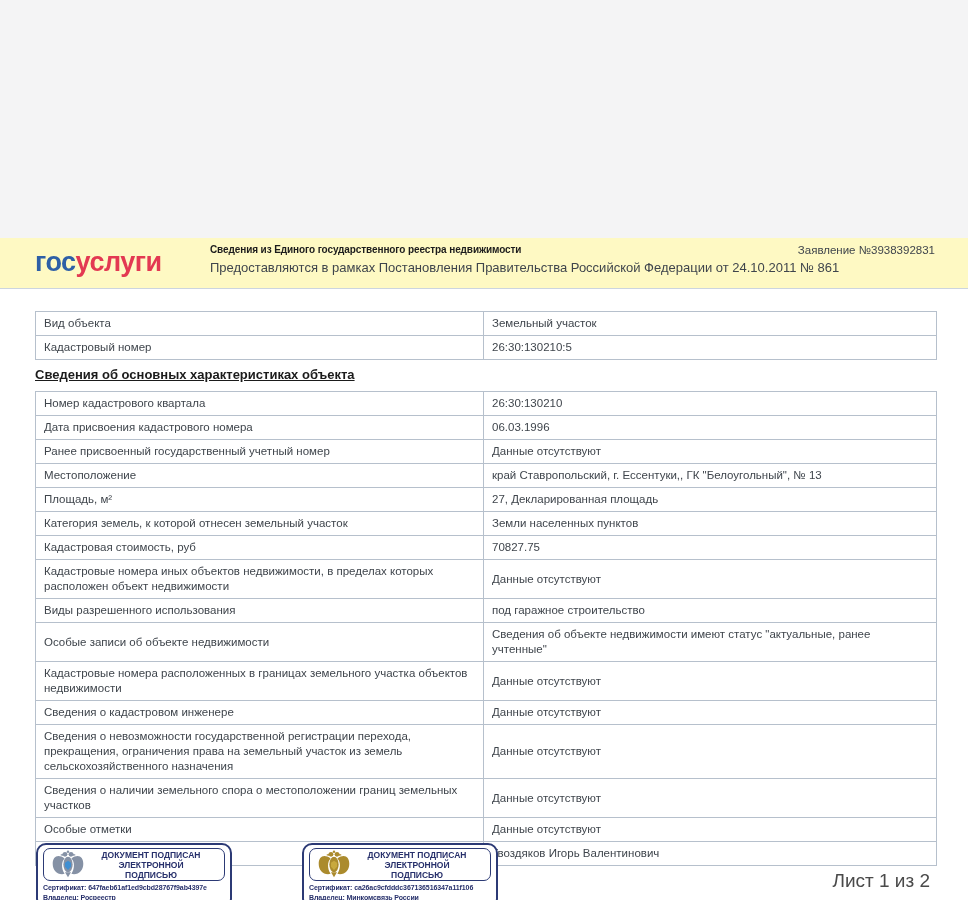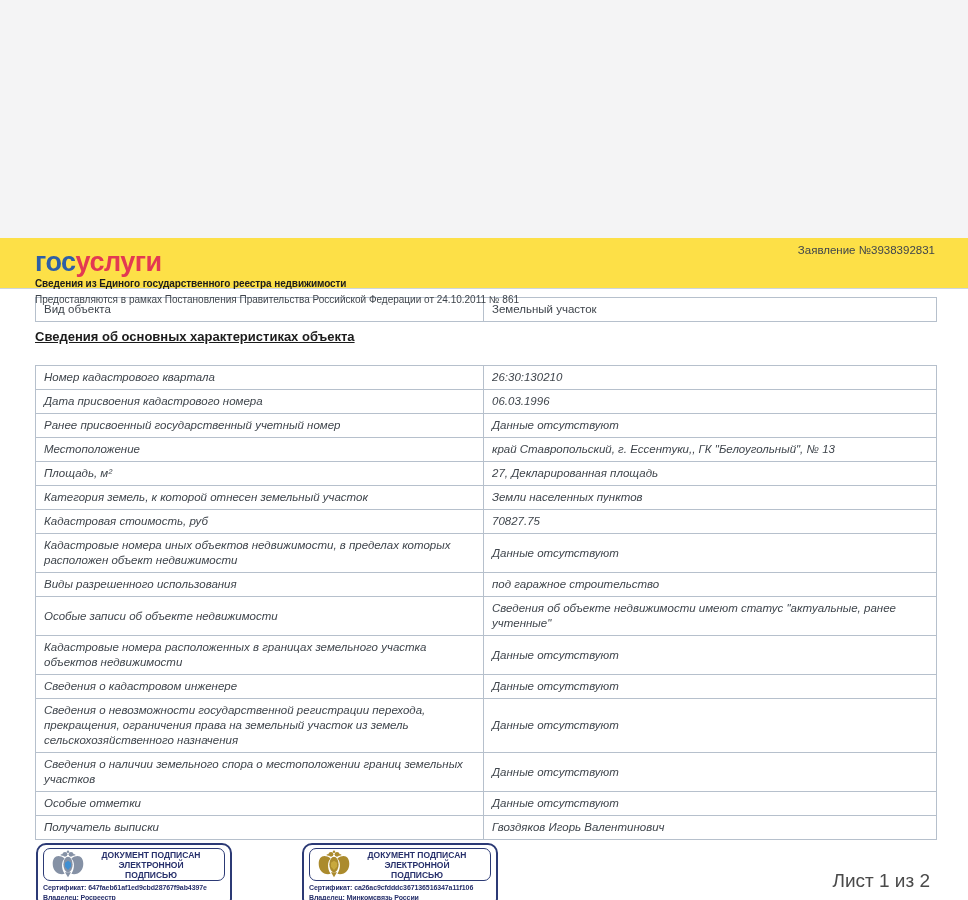--- a/index.html
+++ b/index.html
@@ -1,30 +1,30 @@
 <!DOCTYPE html>
 <html><head>
 <meta charset="utf-8">
 <style>
   * { margin:0; padding:0; box-sizing:border-box; }
   html,body { width:968px; height:900px; overflow:hidden; background:#ffffff;
     font-family:"Liberation Sans","DejaVu Sans",sans-serif; color:#3f454c; }
   .top-gap { height:238px; background:#f4f4f5; }
   
   .doc-header { position:relative; height:51px; padding:6px 33px 0 35px;
-    display:flex; align-items:flex-start; border-bottom:1px solid #ccd5df; background:#fde047;flex-direction:column; }
+    display:flex; align-items:flex-start; border-bottom:1px solid #ccd5df; background:#fef9c3; }
   .logo { width:175px; font-size:27px; font-weight:bold; letter-spacing:-0.5px; margin-top:3px; }
   .header-text { flex:1; }
   .doc-title { font-size:10px; font-weight:bold; color:#1c1c1c; letter-spacing:-0.1px; }
-  .doc-subtitle { font-size:10px; margin-top:5px; color:#3f454c; }
+  .doc-subtitle { font-size:13px; margin-top:5px; color:#3f454c; }
   .application { position:absolute; right:33px; top:6px; font-size:11.5px; color:#3f454c; }
   
   table { border-collapse:collapse; width:902px; margin-left:35px; table-layout:fixed; }
-  .tbl-summary { margin-top:8px; }
-  .tbl-details { margin-top:21px;font-style:italic; }
+  .tbl-summary { margin-top:22px; }
+  .tbl-details { margin-top:9px; }
   td { border:1px solid #b6c0cc; font-size:11.5px; line-height:15px;
        padding:4px 8px; vertical-align:middle; color:#3f454c; background:#fff; }
   td.lbl { width:448px; }
   .section-title { margin:7px 0 0 35px; font-size:13px; font-weight:bold; color:#1b1b1b;text-decoration:underline; }
   
   .stamp { position:absolute; width:196px; height:66px; border:2px solid #2c3a75;
     border-radius:10px; padding:3px 5px; background:#fff; }
   .stamp-left  { left:36px;  top:843px; }
   .stamp-right { left:302px; top:843px; }
   .stamp-inner { border:1.5px solid #2c3a75; border-radius:7px; height:33px;
@@ -52,20 +52,24 @@
     <div class="doc-subtitle">Предоставляются в рамках Постановления Правительства Российской Федерации от 24.10.2011 № 861</div>
   </div>
   <div class="application">Заявление №3938392831</div>
 </div>
 
 <table class="tbl-summary">
   <tbody>
       <tr>
     <td class="lbl">Вид объекта</td>
     <td>Земельный участок</td>
+  </tr>
+  <tr>
+    <td class="lbl">Кадастровый номер</td>
+    <td>26:30:130210:5</td>
   </tr>
 </tbody>
   </table>
 
 <div class="section-title">Сведения об основных характеристиках объекта</div>
 
 <table class="tbl-details">
   <tbody>
       <tr>
     <td class="lbl">Номер кадастрового квартала</td>

